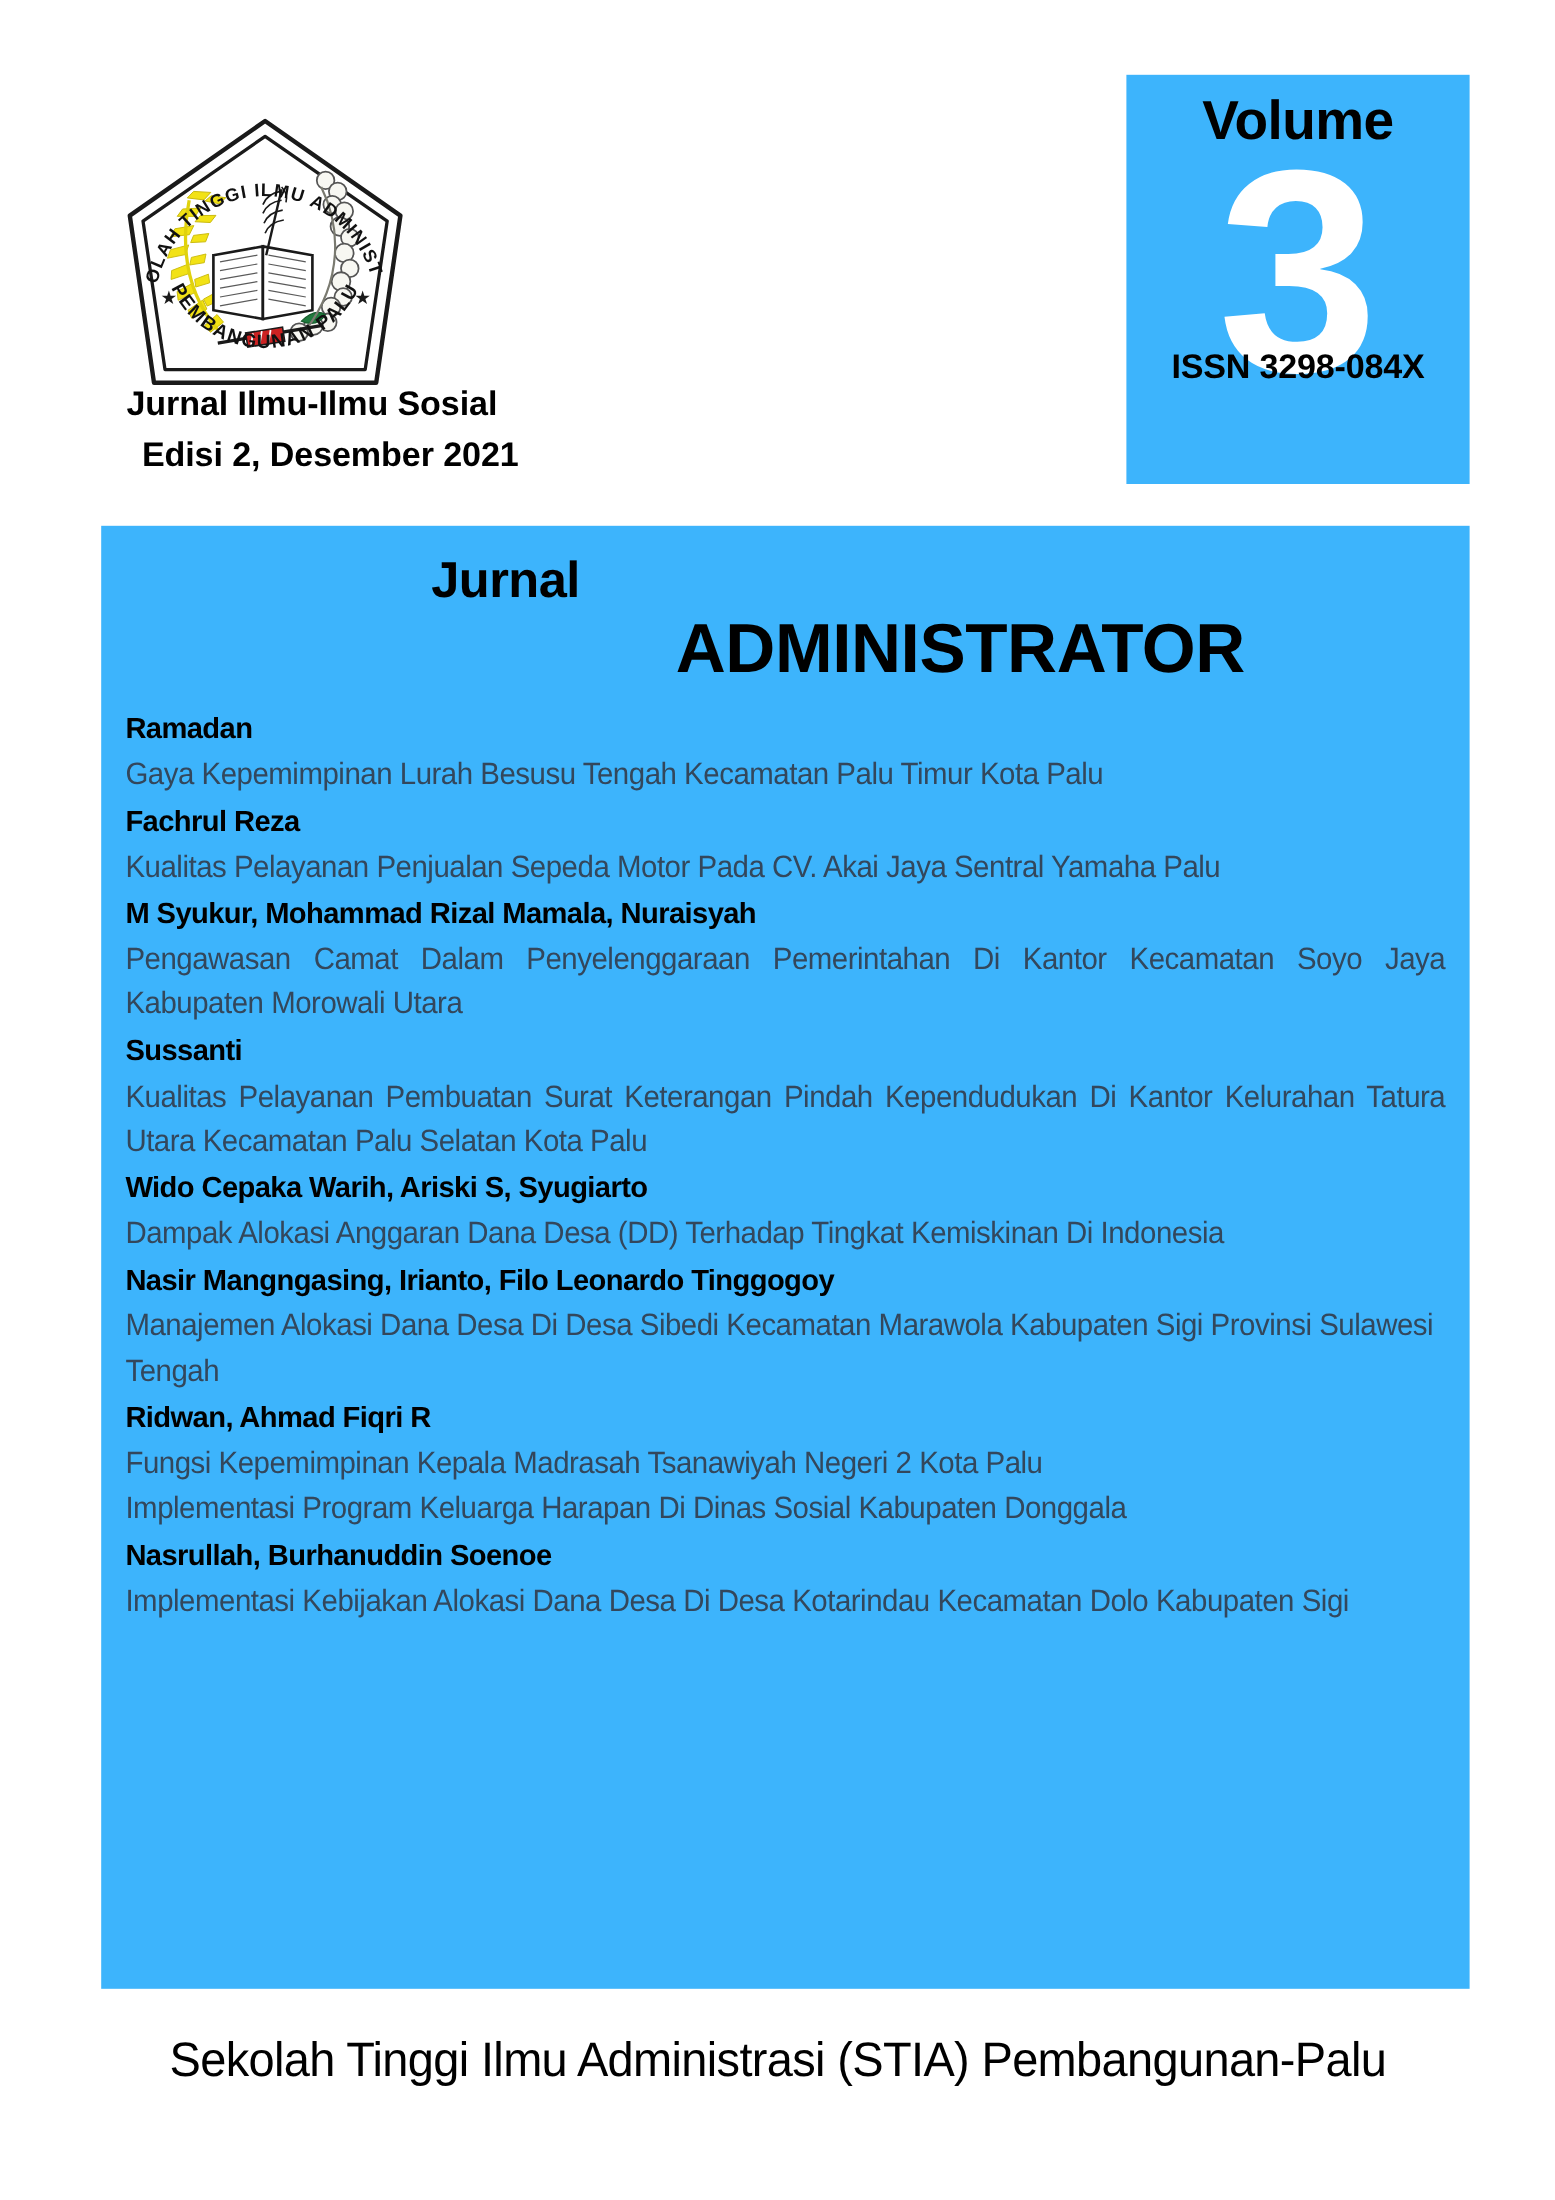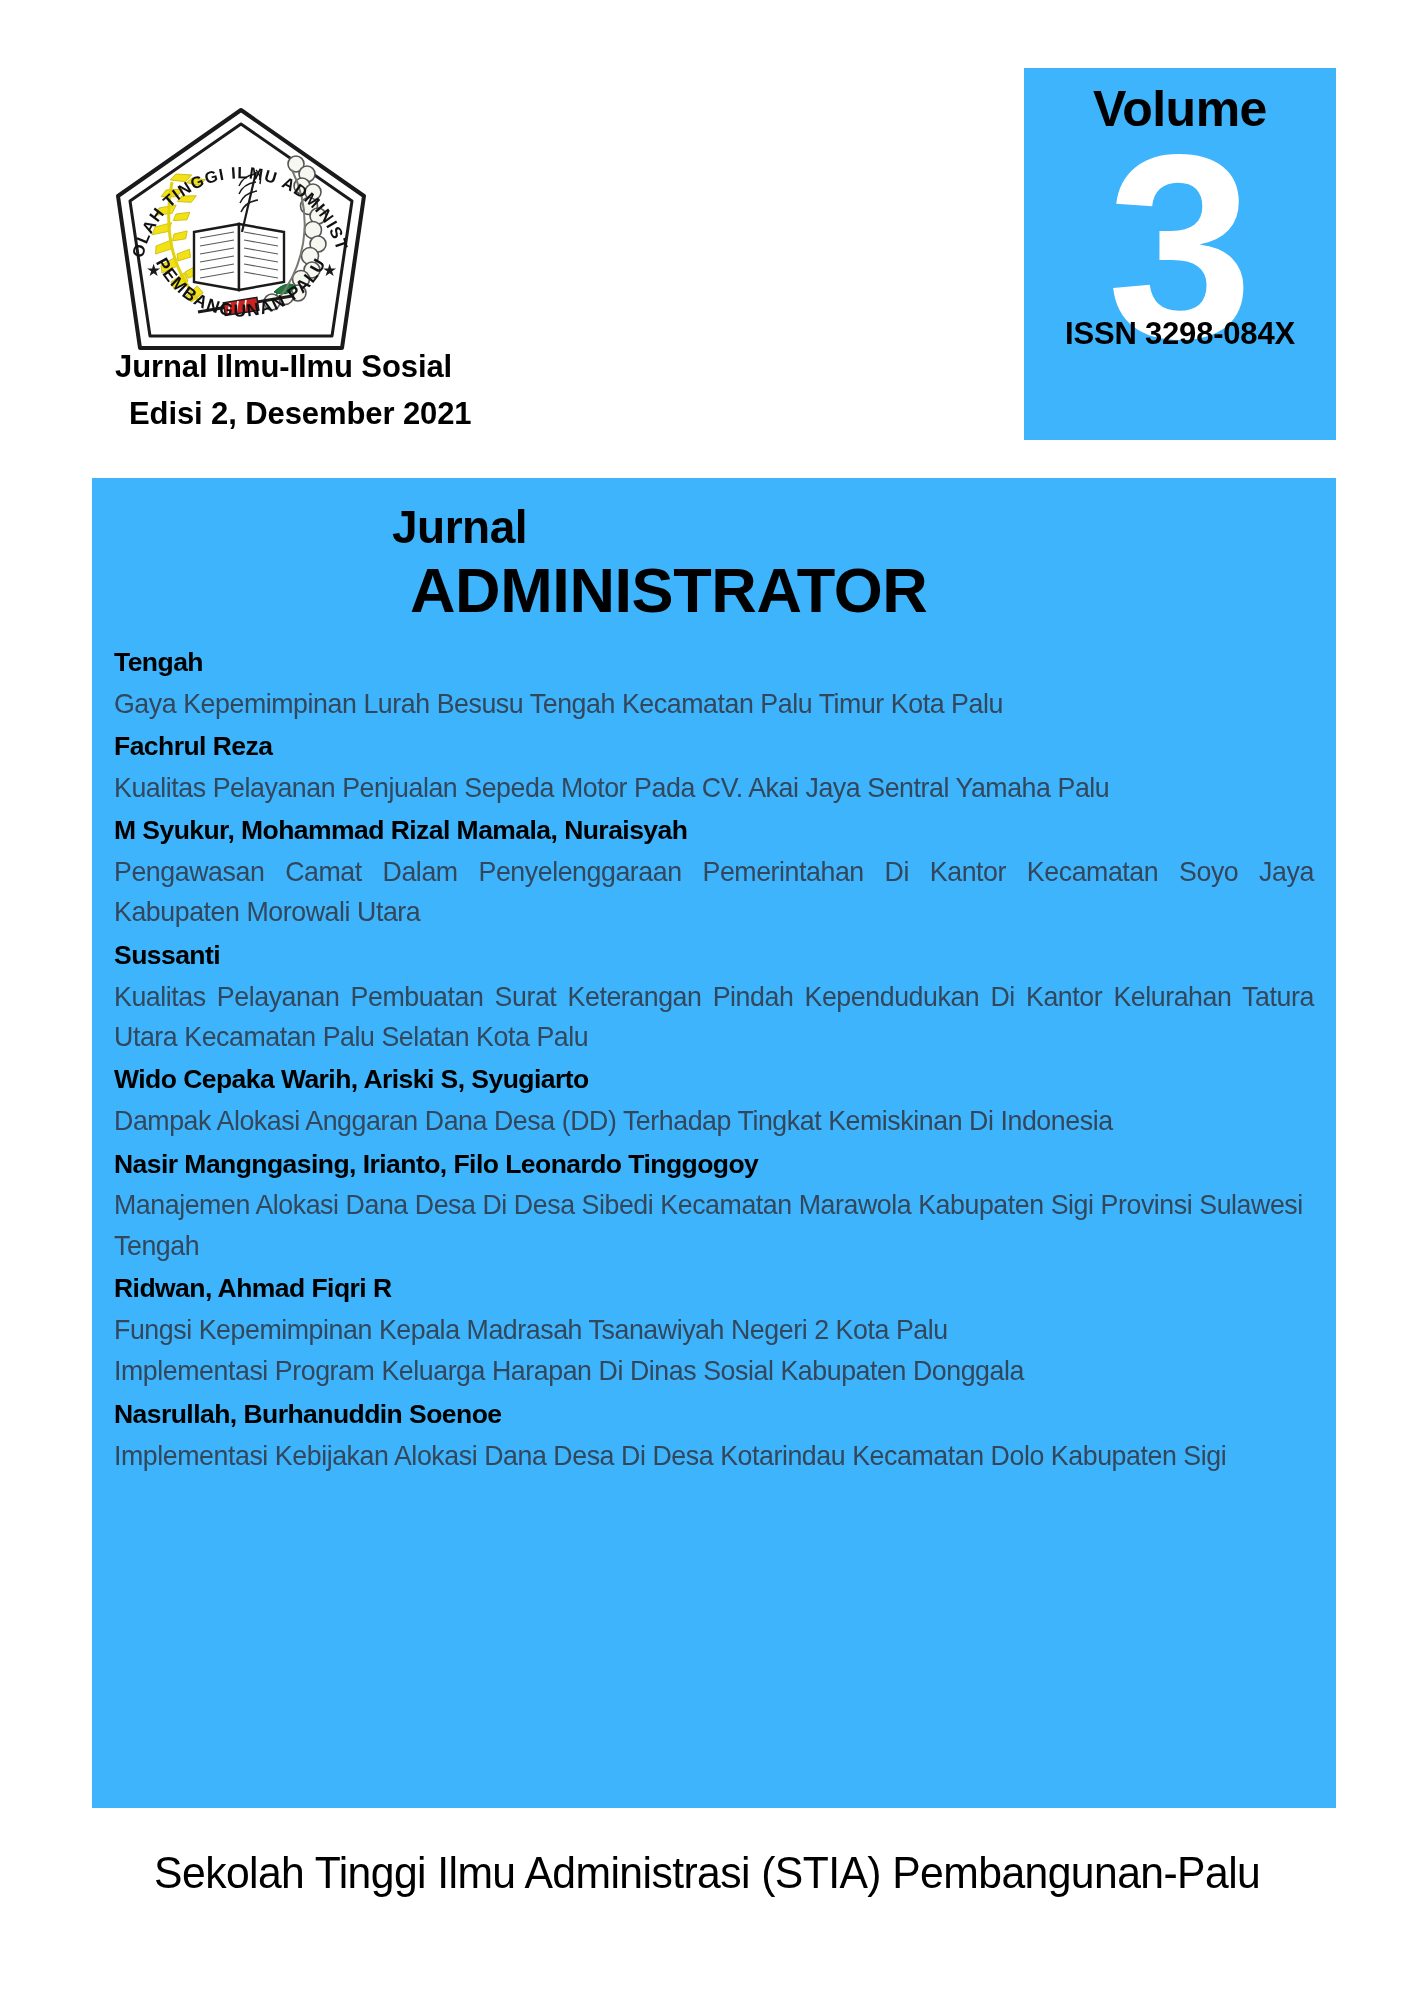--- a/index.html
+++ b/index.html
@@ -122,20 +122,21 @@
     letter-spacing: -0.5px;
   }
   #masthead-large {
     font-family: "Liberation Sans", sans-serif;
     font-weight: bold;
     font-size: 63px;
     line-height: 1.15;
     color: #000000;
     letter-spacing: -0.4px;
     margin-left: 18px;
+    text-align: center;
   }
 
   
   #toc {
     padding: 14px 22px 0 22px;
   }
   .toc-entry { margin-bottom: 1px; }
   .toc-authors {
     font-family: "Liberation Sans", sans-serif;
     font-weight: bold;
@@ -331,21 +332,21 @@
 
   <div id="main-panel">
 
     <div id="masthead">
       <div id="masthead-small">Jurnal</div>
       <div id="masthead-large">ADMINISTRATOR</div>
     </div>
 
     <div id="toc">
         <div class="toc-entry">
-          <div class="toc-authors">Tengah</div>
+          <div class="toc-authors">Ramadan</div>
           <div class="toc-title nojustify">Gaya Kepemimpinan Lurah Besusu Tengah Kecamatan Palu Timur Kota Palu</div>
         </div>
         <div class="toc-entry">
           <div class="toc-authors">Fachrul Reza</div>
           <div class="toc-title">Kualitas Pelayanan Penjualan Sepeda Motor Pada CV. Akai Jaya Sentral Yamaha Palu</div>
         </div>
         <div class="toc-entry">
           <div class="toc-authors">M Syukur, Mohammad Rizal Mamala, Nuraisyah</div>
           <div class="toc-title">Pengawasan Camat Dalam Penyelenggaraan Pemerintahan Di Kantor Kecamatan Soyo Jaya Kabupaten Morowali Utara</div>
         </div>

